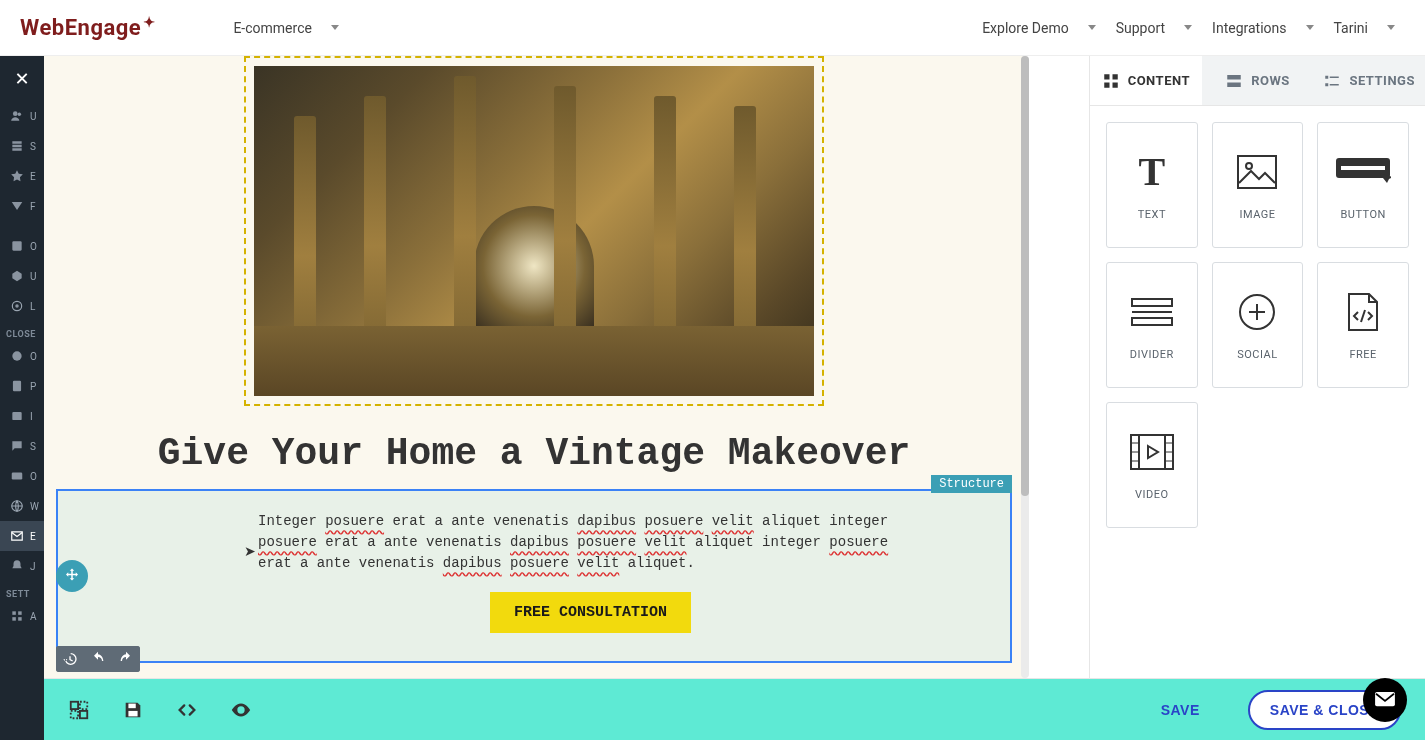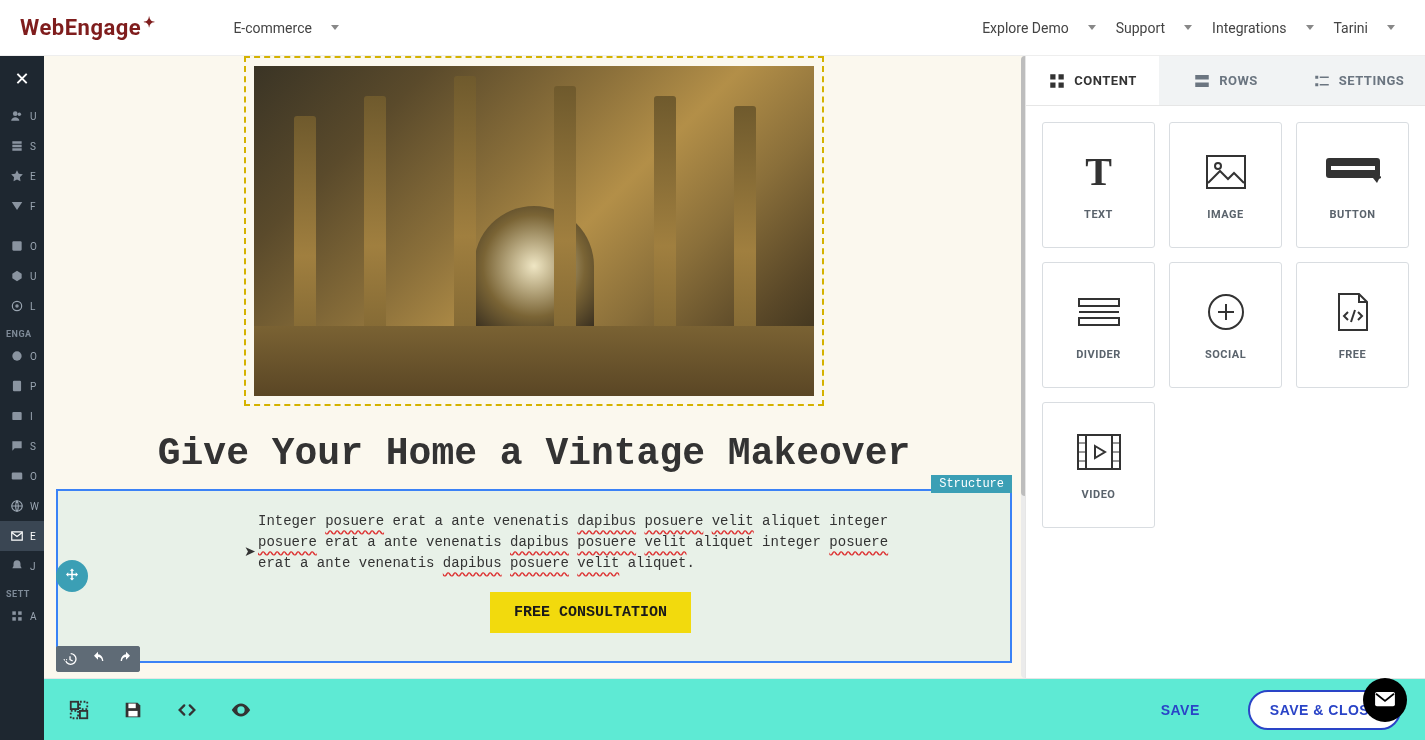--- a/index.html
+++ b/index.html
@@ -43,30 +43,30 @@
   .cta-wrap { text-align:center; margin-top:18px;}
   .cta { display:inline-block; background:#f2da0d; color:#1a1a1a; font-family:"Courier New",monospace; font-weight:700; font-size:15px; padding:12px 24px; cursor:pointer;}
   .move-handle { position:absolute; left:-2px; top:50%; transform:translateY(-50%); width:32px; height:32px; border-radius:50%; background:#3b9fb5; display:flex; align-items:center; justify-content:center; cursor:move;}
   .move-handle svg { fill:#fff; width:18px; height:18px;}
   .cursor { position:absolute; left:186px; bottom:102px; font-size:14px;}
   
   .hist { position:absolute; left:12px; bottom:68px; display:flex; background:#5f6b76; border-radius:3px; overflow:hidden; z-index:5;}
   .hist button { width:28px; height:26px; background:#5f6b76; border:none; cursor:pointer; display:flex; align-items:center; justify-content:center;}
   .hist svg { fill:#fff; width:16px; height:16px;}
   
-  .panel { position:absolute; top:0; right:0; bottom:62px; width:400px; background:#fff; border-left:1px solid #e6e6e6;}
+  .panel { position:absolute; top:0; right:0; bottom:62px; width:336px; background:#fff; border-left:1px solid #e6e6e6;}
   .ptabs { display:flex; height:50px; border-bottom:1px solid #e6e6e6;}
   .ptab { flex:1; display:flex; align-items:center; justify-content:center; gap:8px; font-size:13px; font-weight:700; color:#6b7580; cursor:pointer; letter-spacing:.5px;}
   .ptab.active { color:#333;}
   .ptab:not(.active){ background:#f1f3f4;}
   .ptab svg { width:18px; height:18px; fill:currentColor;}
   .tiles { padding:16px; display:grid; grid-template-columns:repeat(3,1fr); gap:14px;}
   .tile { border:1px solid #d9dde1; border-radius:3px; height:126px; display:flex; flex-direction:column; align-items:center; justify-content:center; gap:14px; cursor:grab; background:#fff;}
   .tile .ticon { height:44px; display:flex; align-items:center; justify-content:center; color:#333;}
-  .tile .tlabel { font-size:11px; font-weight:700; color:#5a636c; letter-spacing:.5px;}
+  .tile .tlabel { font-size:11px; font-weight:400; color:#5a636c; letter-spacing:.5px;}
   .tileT { font-family:Georgia,serif; font-size:40px; font-weight:700;}
   
   .footer { position:absolute; left:0; right:0; bottom:0; height:62px; background:#5eead4; border-top:1px solid #e6e6e6; display:flex; align-items:center; padding:0 24px; gap:32px;}
   .fic { width:22px; height:22px; cursor:pointer; fill:#333;}
   .footer .spacer { flex:1;}
   .btn-text { font-size:14px; font-weight:700; color:#2a44c7; letter-spacing:.5px; background:none; border:none; cursor:pointer; padding:8px 16px;}
   .btn-outline { font-size:14px; font-weight:700; color:#2a44c7; letter-spacing:.5px; background:#fff; border:2px solid #2a44c7; border-radius:22px; padding:10px 20px; cursor:pointer;}
   
   .fab { position:absolute; right:18px; bottom:18px; width:44px; height:44px; border-radius:22px; background:#000; display:flex; align-items:center; justify-content:center; cursor:pointer; z-index:60;}
   .fab svg { fill:#fff; width:22px; height:18px;}
@@ -143,21 +143,21 @@
       </svg>
       <span>U</span>
     </div>
   <div class="sn-item">
       <svg viewBox="0 0 24 24">
         <circle cx="12" cy="12" r="3"></circle>
         <circle cx="12" cy="12" r="8" fill="none" stroke="currentColor" stroke-width="2"></circle>
       </svg>
       <span>L</span>
     </div>
-  <div class="sn-head">ENGA</div>
+  <div class="sn-head">CLOSE</div>
   <div class="sn-item">
       <svg viewBox="0 0 24 24">
         <circle cx="12" cy="12" r="8"></circle>
       </svg>
       <span>O</span>
     </div>
   <div class="sn-item">
       <svg viewBox="0 0 24 24">
         <rect x="5" y="3" width="14" height="18" rx="2"></rect>
       </svg>

